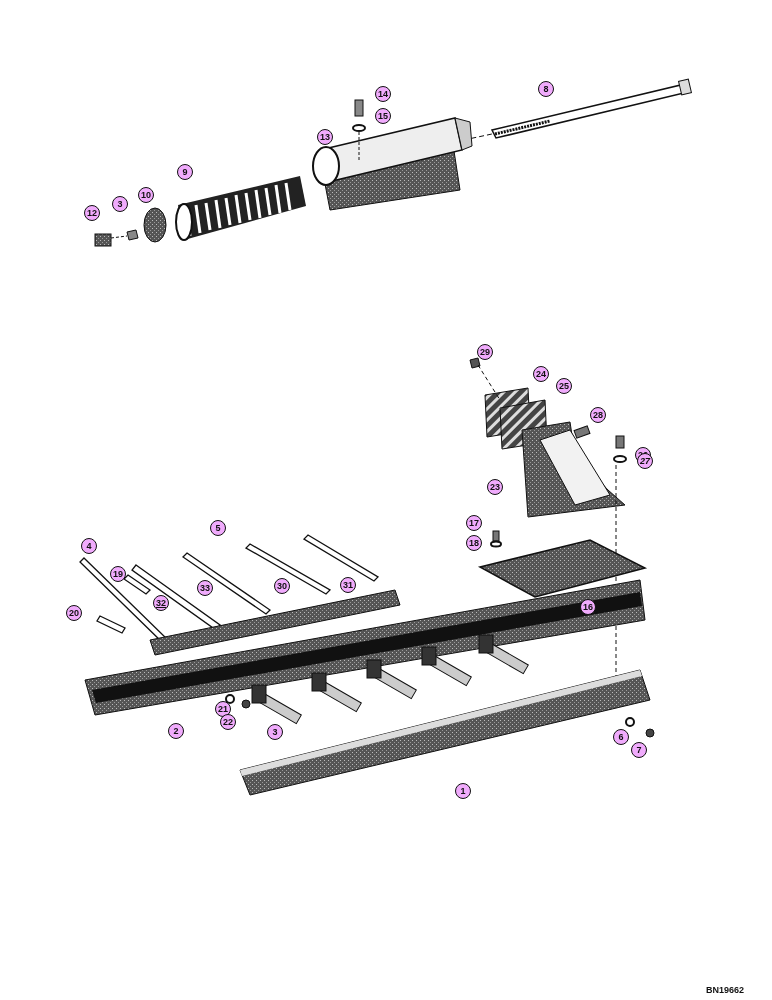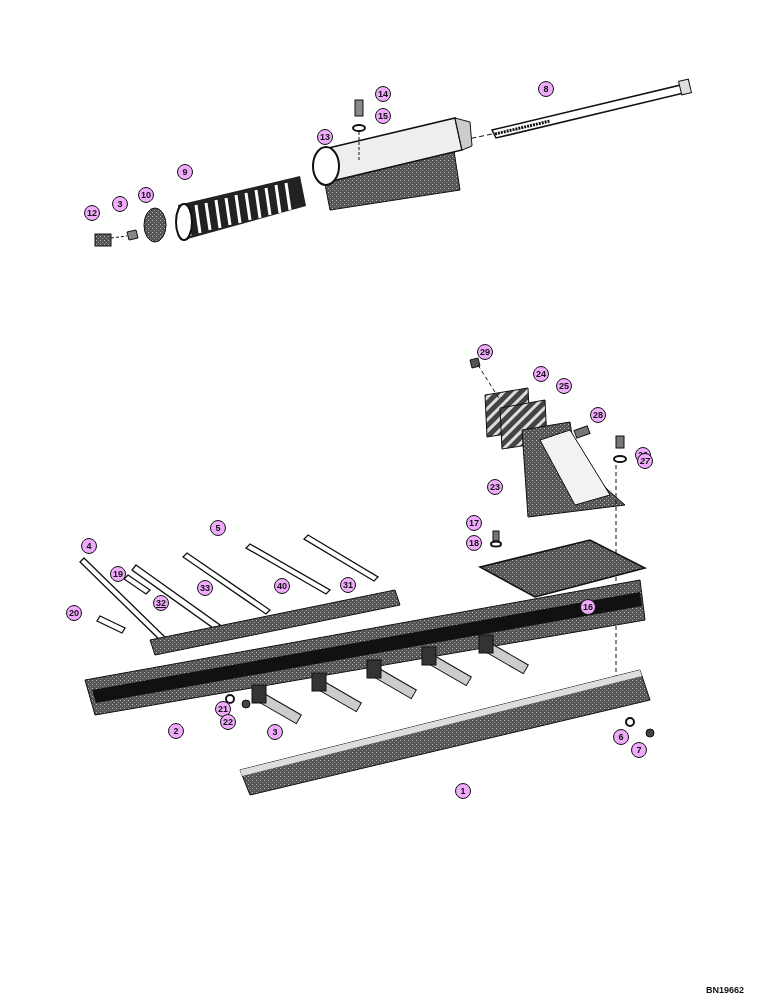--- a/index.html
+++ b/index.html
@@ -161,18 +161,18 @@
     <div class="callout" style="left: 74px; top: 613px;">20</div>
     <div class="callout" style="left: 211px; top: 709px; margin-left: 12px;">21</div>
     <div class="callout" style="left: 228px; top: 722px;">22</div>
     <div class="callout" style="left: 495px; top: 487px;">23</div>
     <div class="callout" style="left: 541px; top: 374px;">24</div>
     <div class="callout" style="left: 564px; top: 386px;">25</div>
     <div class="callout" style="left: 643px; top: 455px;">26</div>
     <div class="callout" style="left: 645px; top: 461px; font-style: italic;">27</div>
     <div class="callout" style="left: 598px; top: 415px;">28</div>
     <div class="callout" style="left: 485px; top: 352px;">29</div>
-    <div class="callout" style="left: 282px; top: 586px;">40</div>
+    <div class="callout" style="left: 282px; top: 586px;">30</div>
     <div class="callout" style="left: 348px; top: 585px;">31</div>
     <div class="callout" style="left: 161px; top: 603px; text-decoration: underline;">32</div>
     <div class="callout" style="left: 205px; top: 588px;">33</div>
   </div>
 <div class="code">BN19662</div>
 
 </body></html>

